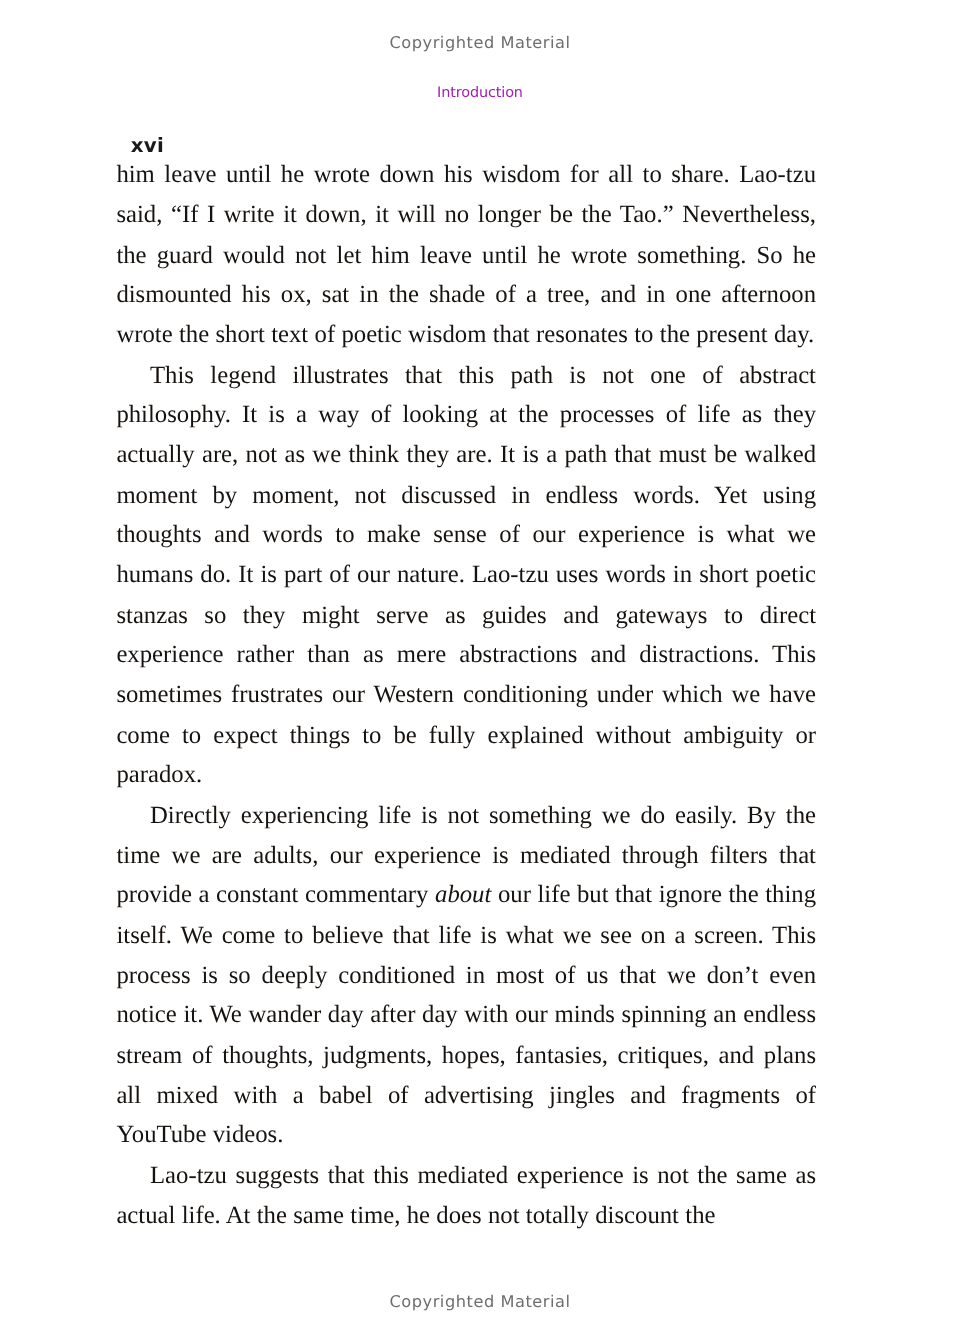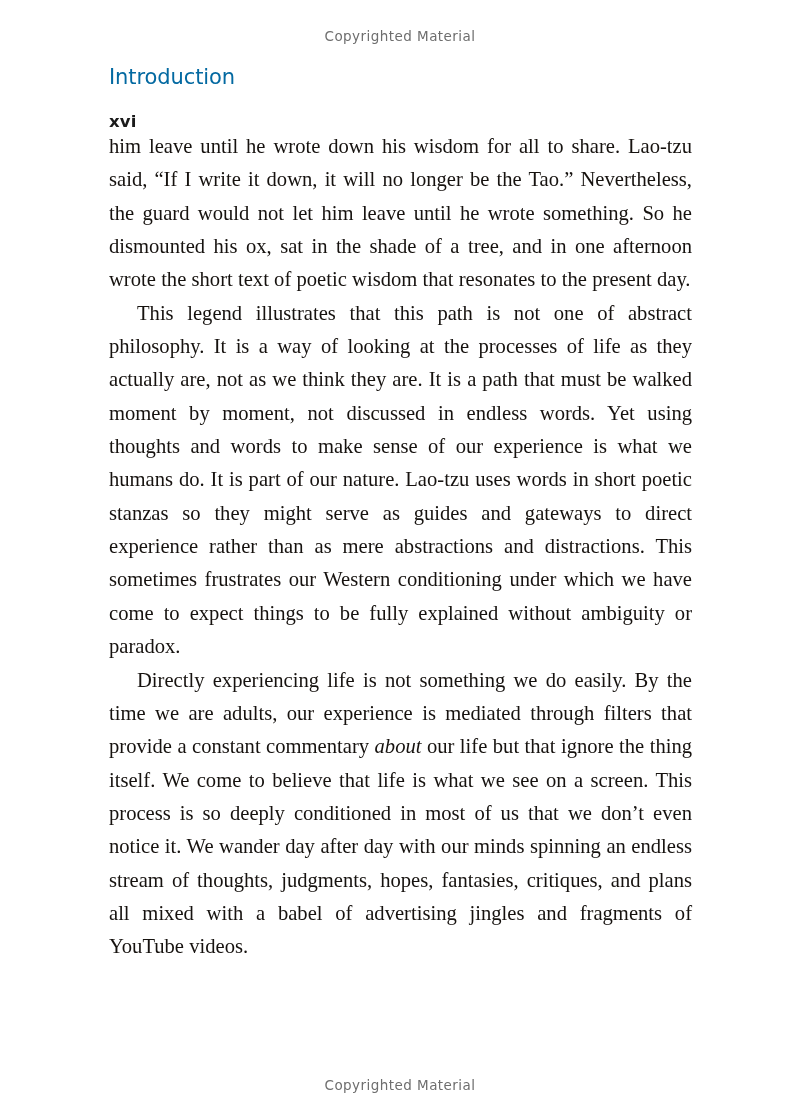--- a/index.html
+++ b/index.html
@@ -52,34 +52,35 @@
     color: #1a1a1a;
     letter-spacing: 0.2px;
     line-height: 26px;
     margin-top: 45px;
   }
   .running-title {
     position: absolute;
     left: 0;
     top: 0;
     width: 582px;
+    text-align: center;
     font-family: "DejaVu Sans", "Liberation Sans", sans-serif;
-    font-size: 21px;
+    font-size: 12px;
     font-weight: 500;
-    color: #0369a1;
+    color: #a21caf;
     letter-spacing: -0.1px;
     line-height: 26px;
     
     transform: translateX(0px);
   }
 
   
   .textblock {
     position: absolute;
-    left: 109px;
+    left: 97px;
     top: 130px;
     width: 583px;
   }
   .para {
     margin: 0;
     font-size: 20.6px;
     line-height: 33.35px;
     color: #16120f;
     text-align: justify;
     text-justify: inter-word;
@@ -107,17 +108,18 @@
 
   <div class="running-head">
     <span class="folio">xvi</span>
     <span class="running-title">Introduction</span>
   </div>
 
   <div class="textblock" id="textblock">
       <p class="para"><span>him leave until he wrote down his wisdom for all to share. Lao-tzu said, “If I write it down, it will no longer be the Tao.” Nevertheless, the guard would not let him leave until he wrote something. So he dismounted his ox, sat in the shade of a tree, and in one afternoon wrote the short text of poetic wisdom that resonates to the present day.</span></p>
       <p class="para indent"><span>This legend illustrates that this path is not one of abstract philosophy. It is a way of looking at the processes of life as they actually are, not as we think they are. It is a path that must be walked moment by moment, not discussed in endless words. Yet using thoughts and words to make sense of our experience is what we humans do. It is part of our nature. Lao-tzu uses words in short poetic stanzas so they might serve as guides and gateways to direct experience rather than as mere abstractions and distractions. This sometimes frustrates our Western conditioning under which we have come to expect things to be fully explained without ambiguity or paradox.</span></p>
       <p class="para indent"><span>Directly experiencing life is not something we do easily. By the time we are adults, our experience is mediated through filters that provide a constant commentary </span><span class="it">about</span><span> our life but that ignore the thing itself. We come to believe that life is what we see on a screen. This process is so deeply conditioned in most of us that we don’t even notice it. We wander day after day with our minds spinning an endless stream of thoughts, judgments, hopes, fantasies, critiques, and plans all mixed with a babel of advertising jingles and fragments of YouTube videos.</span></p>
+      <p class="para indent clipped"><span>Lao-tzu suggests that this mediated experience is not the same as actual life. At the same time, he does not totally discount the</span></p>
     </div>
 
   <div class="watermark watermark-bottom">Copyrighted Material</div>
 
 </div>
 
 </body></html>

